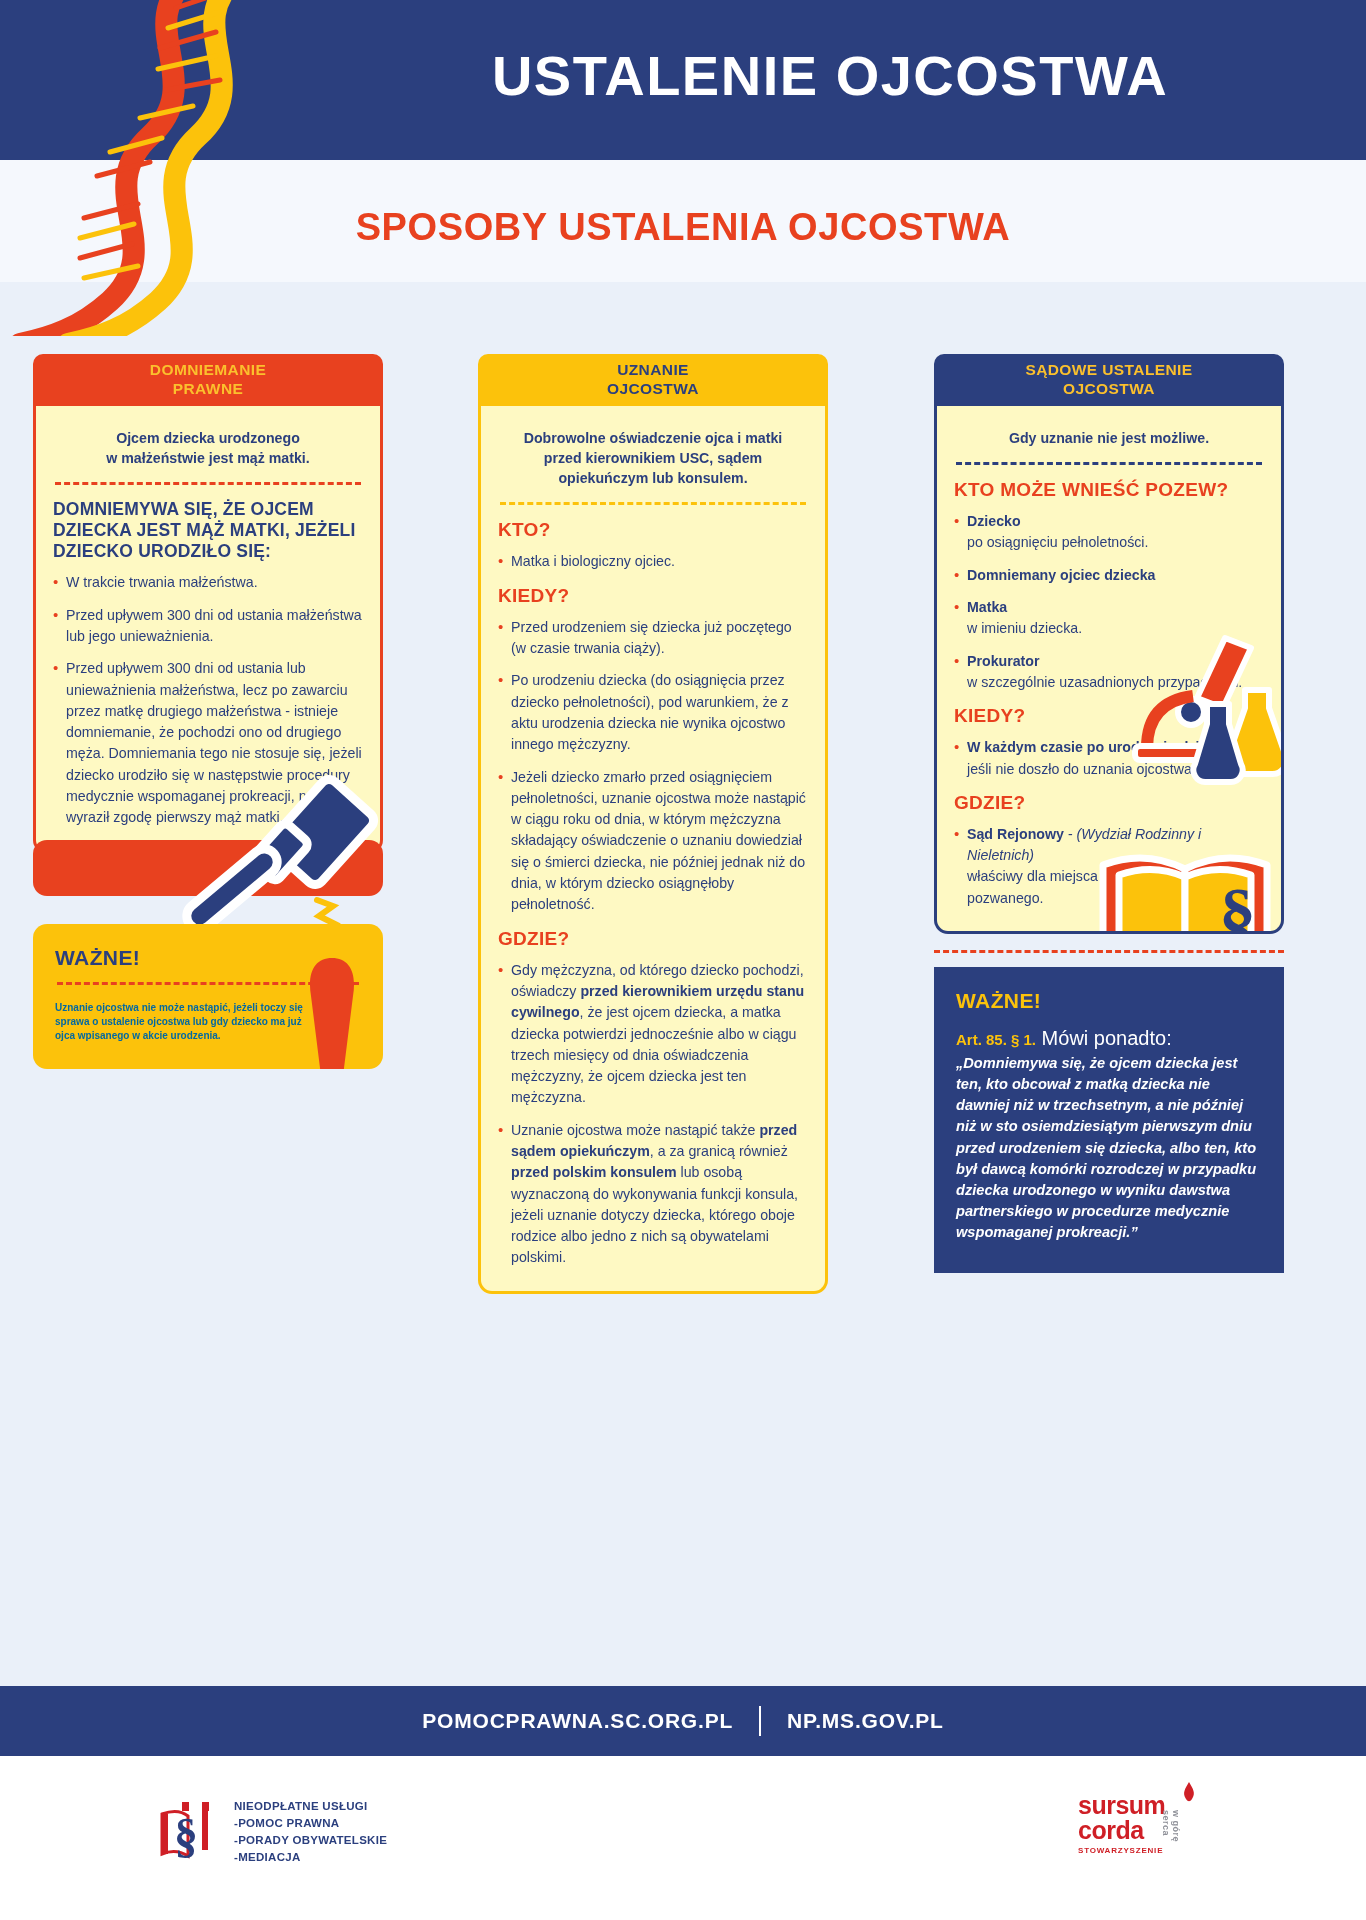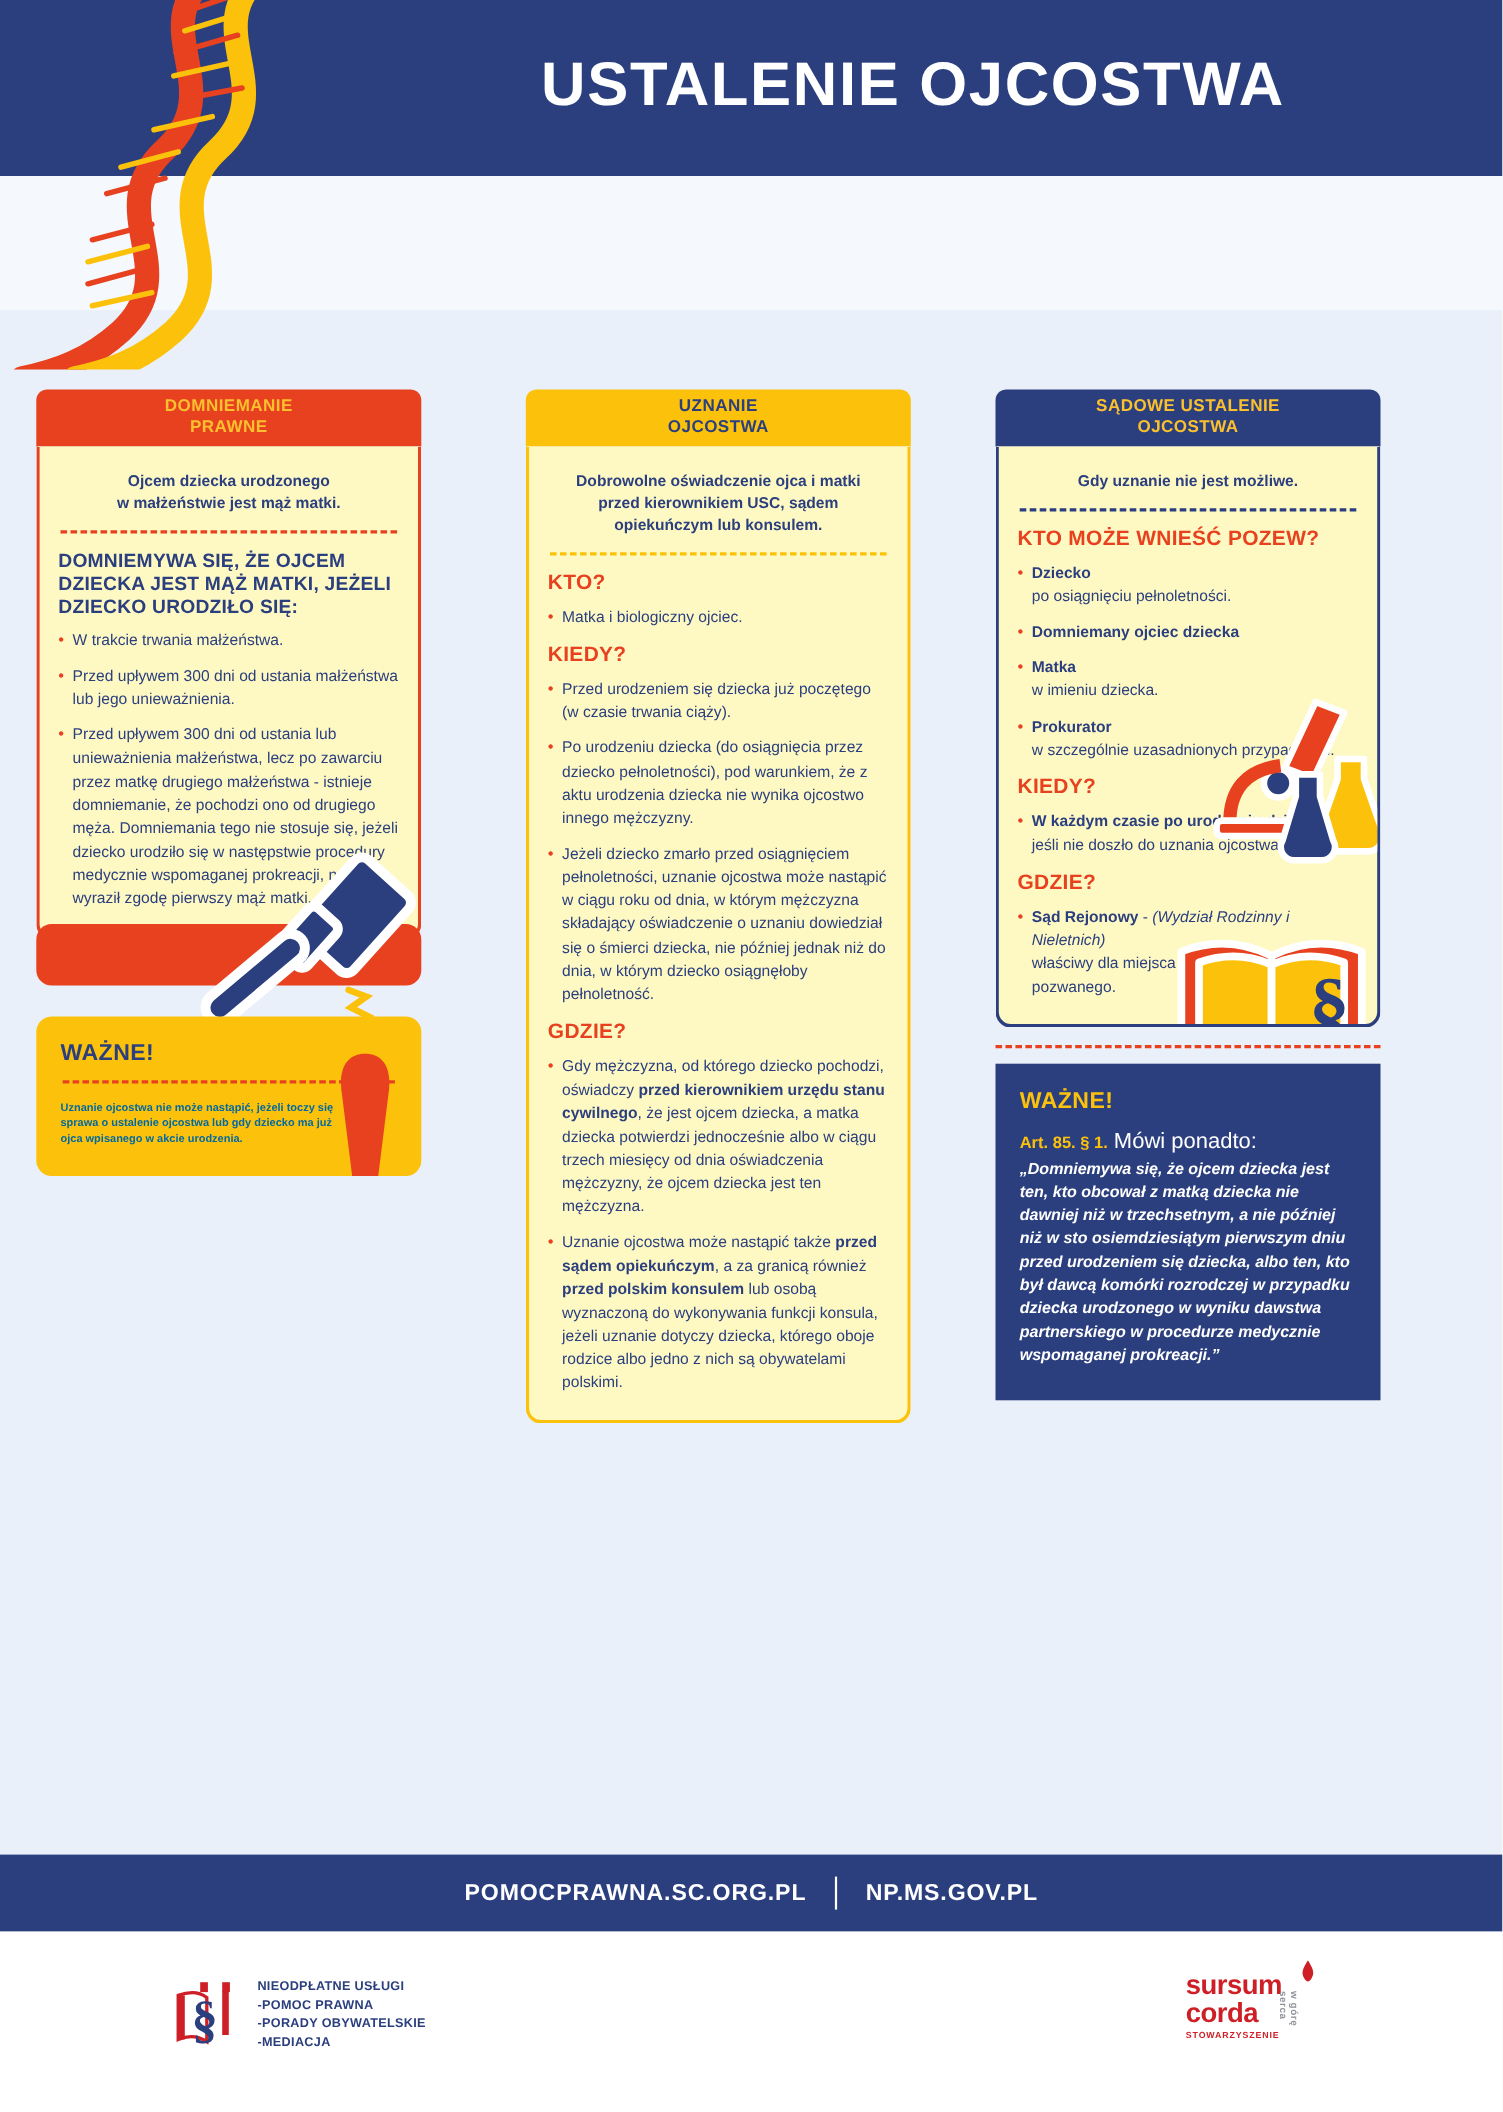--- a/index.html
+++ b/index.html
@@ -85,21 +85,21 @@
     z-index: 1;
   }
 
   .col {
     position: absolute;
     top: 72px;
     width: 350px;
   }
   .col-1 { left: 33px; }
   .col-2 { left: 478px; }
-  .col-3 { left: 905px; }
+  .col-3 { left: 934px; }
 
   
   .card-head {
     height: 52px;
     border-radius: 10px 10px 0 0;
     display: flex;
     align-items: center;
     justify-content: center;
     text-align: center;
     font-size: 15.5px;
@@ -293,20 +293,21 @@
         <line x1="188" y1="42" x2="240" y2="26"></line>
         <line x1="178" y1="83" x2="236" y2="70"></line>
         <line x1="160" y1="132" x2="213" y2="120"></line>
         <line x1="130" y1="166" x2="182" y2="152"></line>
         <line x1="100" y1="252" x2="154" y2="238"></line>
         <line x1="104" y1="292" x2="158" y2="280"></line>
       </g>
     </g>
   </svg>
 
+  <h2 class="subtitle">SPOSOBY USTALENIA OJCOSTWA</h2>
 
   <div class="columns">
 
     <div class="col col-1">
       <div class="card-head head-red">
         <span style="white-space:pre-line">DOMNIEMANIE
 PRAWNE</span>
       </div>
       <div class="card-body body-red">
         <div class="intro" style="white-space:pre-line">Ojcem dziecka urodzonego

